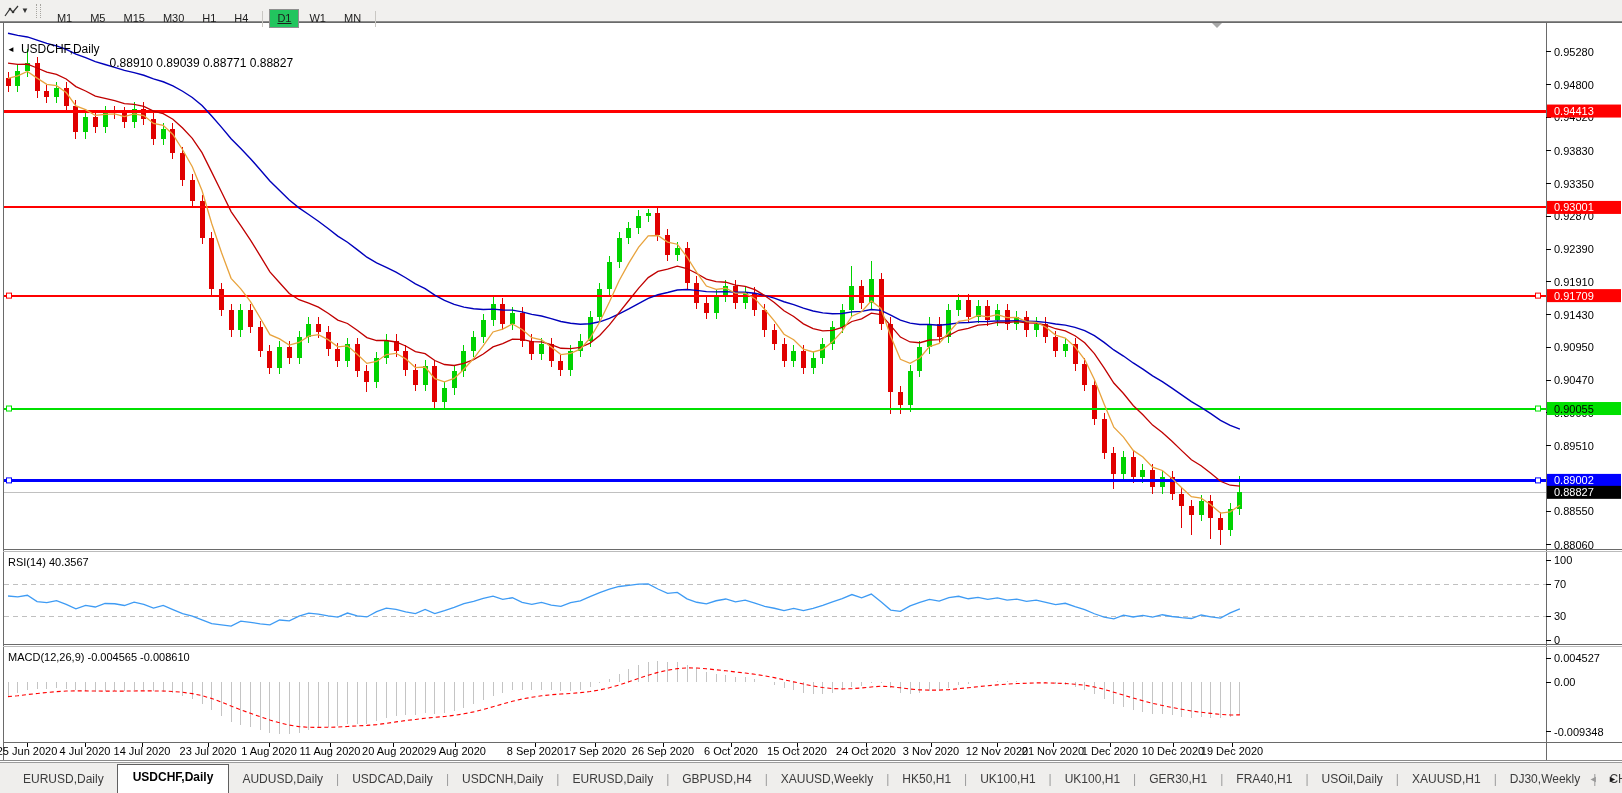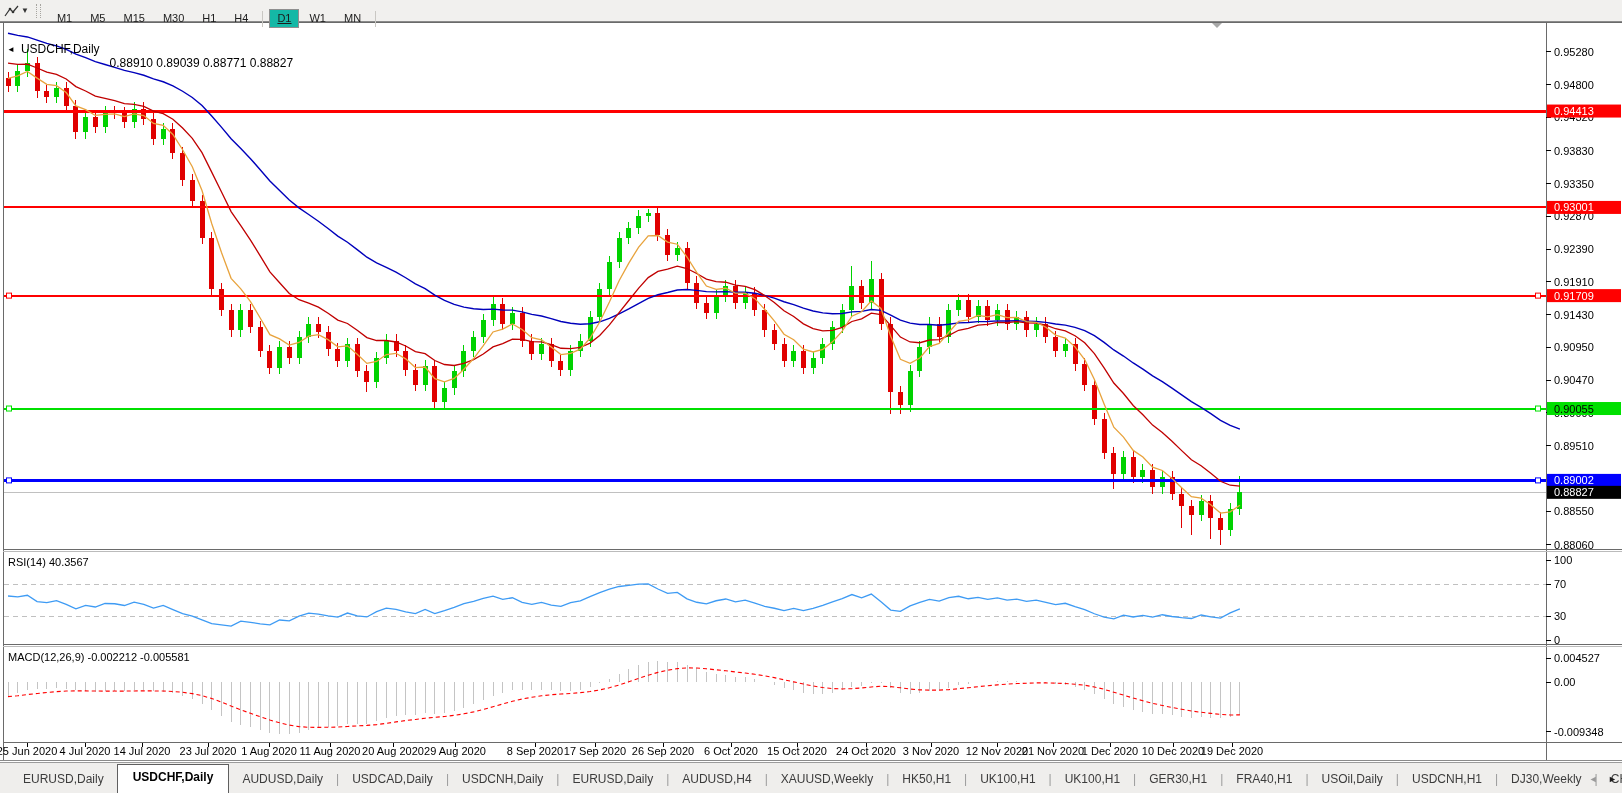--- a/index.html
+++ b/index.html
@@ -6,21 +6,21 @@
   #app{position:relative;width:1622px;height:793px;overflow:hidden;
        font-family:"Liberation Sans",sans-serif;background:#fff;}
   
   #toolbar{position:absolute;left:0;top:0;width:1622px;height:22px;background:#f1f0ee;
            border-bottom:1px solid #8a8a8a;display:flex;align-items:center;z-index:3;box-sizing:border-box;}
   .tool-icon{width:18px;height:16px;margin-left:3px;display:flex;align-items:center;justify-content:center;}
   .caret{font-size:8px;color:#333;margin:0 2px 0 0;}
   .grip{width:3px;height:14px;border-left:1px dotted #a7a5a0;border-right:1px dotted #a7a5a0;margin:0 7px 0 5px;}
   .tf{margin:0 1px;padding:2px 7px;font-size:11px;color:#1c1c1c;border:1px solid transparent;background:transparent;
       font-family:"Liberation Sans",sans-serif;line-height:13px;}
-  .tf.active{background:#14b8a6;border-color:#8f8f8f;text-decoration:underline;}
+  .tf.active{background:#22c55e;border-color:#8f8f8f;text-decoration:underline;}
   .sep{width:1px;height:16px;background:#c9c7c3;margin:0 5px;}
   
   #chart-svg{position:absolute;left:0;top:0;z-index:1;}
   
   #chart-title{position:absolute;left:7px;top:28px;font-size:12px;color:#000;z-index:2;display:flex;align-items:center;}
   #chart-title .tmark{font-size:8px;margin-right:6px;color:#000;}
   #chart-title .ohlc{margin-left:10px;margin-top:28px;}
   .panel-label{position:absolute;left:8px;font-size:11px;color:#000;z-index:2;}
   
   #tabbar{position:absolute;left:0;top:762px;width:1622px;height:31px;background:#efeeec;
@@ -597,50 +597,50 @@
       </g>
     </svg>
 
   <div id="chart-title">
     <span class="tmark">◄</span>
     <span>USDCHF,Daily</span>
     <span class="ohlc">0.88910 0.89039 0.88771 0.88827</span>
   </div>
 
   <div class="panel-label" style="top:556px;">RSI(14) 40.3567</div>
-  <div class="panel-label" style="top:651px;">MACD(12,26,9) -0.002212 -0.005581</div>
+  <div class="panel-label" style="top:651px;">MACD(12,26,9) -0.004565 -0.008610</div>
 
   <div id="tabbar">
       <span class="tab">EURUSD,Daily</span>
       <span class="tab active">USDCHF,Daily</span>
       <span class="tab">AUDUSD,Daily</span>
       <span class="tabsep">|</span>
       <span class="tab">USDCAD,Daily</span>
       <span class="tabsep">|</span>
       <span class="tab">USDCNH,Daily</span>
       <span class="tabsep">|</span>
       <span class="tab">EURUSD,Daily</span>
       <span class="tabsep">|</span>
-      <span class="tab">AUDUSD,H4</span>
+      <span class="tab">GBPUSD,H4</span>
       <span class="tabsep">|</span>
       <span class="tab">XAUUSD,Weekly</span>
       <span class="tabsep">|</span>
       <span class="tab">HK50,H1</span>
       <span class="tabsep">|</span>
       <span class="tab">UK100,H1</span>
       <span class="tabsep">|</span>
       <span class="tab">UK100,H1</span>
       <span class="tabsep">|</span>
       <span class="tab">GER30,H1</span>
       <span class="tabsep">|</span>
       <span class="tab">FRA40,H1</span>
       <span class="tabsep">|</span>
       <span class="tab">USOil,Daily</span>
       <span class="tabsep">|</span>
-      <span class="tab">USDCNH,H1</span>
+      <span class="tab">XAUUSD,H1</span>
       <span class="tabsep">|</span>
       <span class="tab">DJ30,Weekly</span>
       <span class="tabsep">|</span>
       <span class="tab">CHINA300,H1</span>
     </div>
   <div id="tabarrows">
     <span class="arrow-dim">◄</span>
     <span class="arrow-dark">►</span>
   </div>
 </div>

